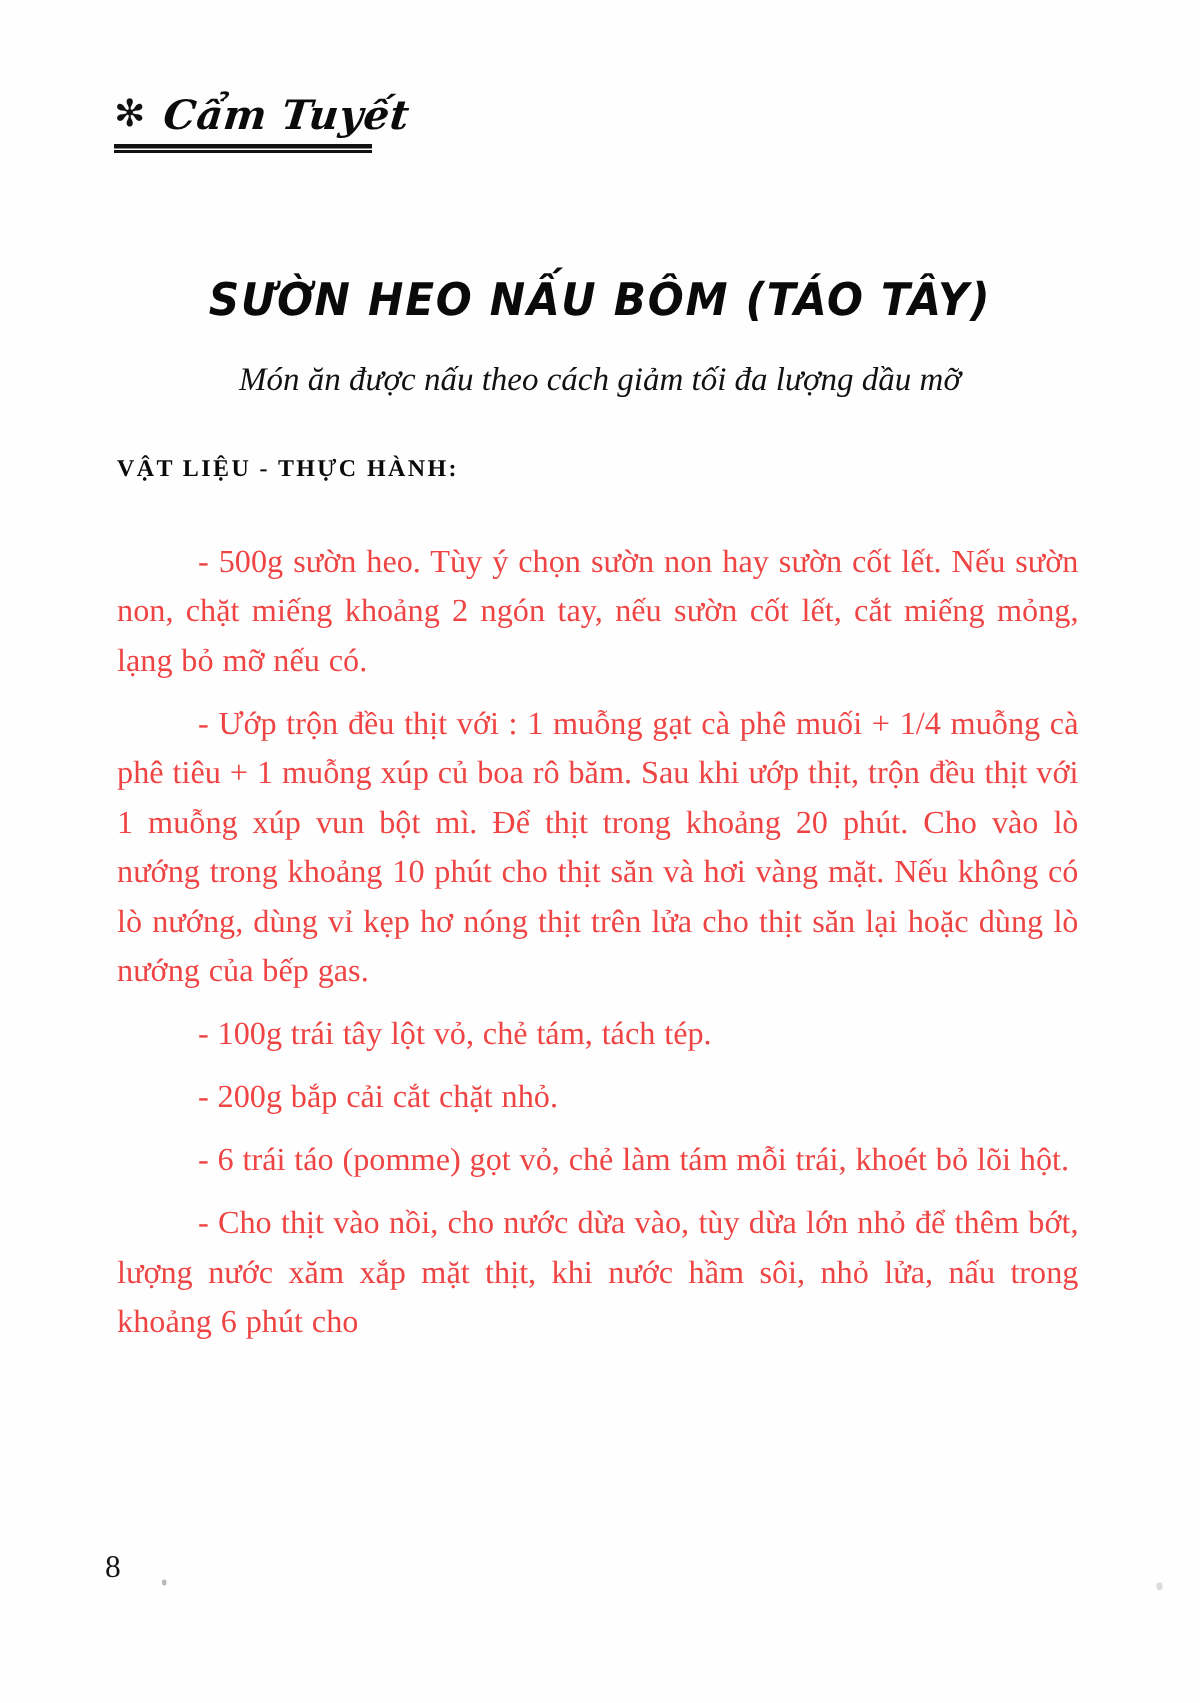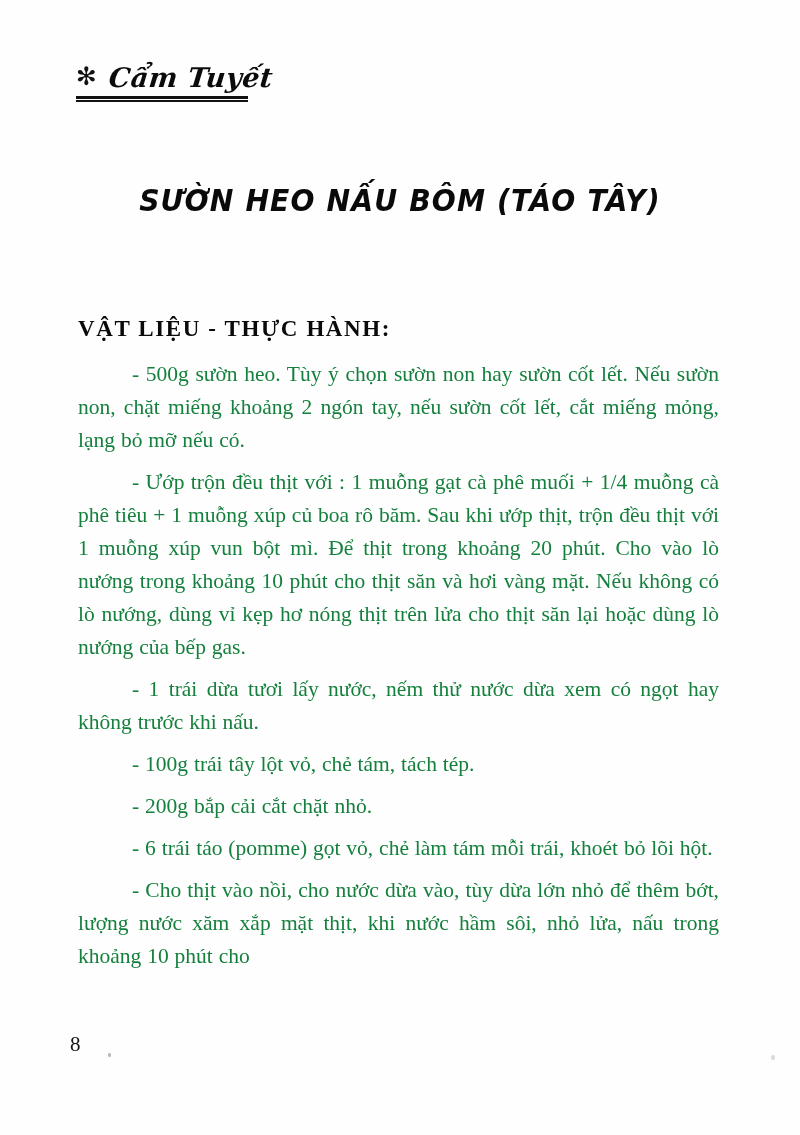--- a/index.html
+++ b/index.html
@@ -81,43 +81,43 @@
     font-family: "Liberation Serif", "DejaVu Serif", serif;
     font-style: italic;
     font-size: 22px;
     color: #111;
   }
 
   
   .section-heading {
     position: absolute;
     left: 78px;
-    top: 316px;
+    top: 304px;
     font-family: "Liberation Serif", "DejaVu Serif", serif;
     font-weight: bold;
-    font-size: 23px;
+    font-size: 16px;
     letter-spacing: 1.6px;
     color: #0a0a0a;
   }
 
   
   .body-text {
     position: absolute;
     left: 78px;
     top: 358px;
     width: 641px;
   }
   .body-par {
     margin: 0 0 9px 0;
     text-indent: 54px;
     text-align: justify;
     font-family: "Liberation Serif", "DejaVu Serif", serif;
     font-size: 21.5px;
     line-height: 33px;
-    color: #15803d;
+    color: #ef4444;
     word-spacing: 0.5px;
   }
   .body-par:last-child { margin-bottom: 0; }
 
   
   .page-number {
     position: absolute;
     left: 70px;
     top: 1032px;
     font-family: "Liberation Serif", "DejaVu Serif", serif;
@@ -151,30 +151,30 @@
   <div class="author-banner">
     <div class="author-line">
       <span class="author-star">✻</span>
       <span class="author-name">Cẩm Tuyết</span>
     </div>
     <div class="author-rule"></div>
   </div>
 
   <div class="recipe-title">SƯỜN HEO NẤU BÔM (TÁO TÂY)</div>
 
+  <div class="recipe-subtitle">Món ăn được nấu theo cách giảm tối đa lượng dầu mỡ</div>
 
   <div class="section-heading">VẬT LIỆU - THỰC HÀNH:</div>
 
   <div class="body-text">
     <p class="body-par">- 500g sườn heo. Tùy ý chọn sườn non hay sườn cốt lết. Nếu sườn non, chặt miếng khoảng 2 ngón tay, nếu sườn cốt lết, cắt miếng mỏng, lạng bỏ mỡ nếu có.</p>
     <p class="body-par">- Ướp trộn đều thịt với : 1 muỗng gạt cà phê muối + 1/4 muỗng cà phê tiêu + 1 muỗng xúp củ boa rô băm. Sau khi ướp thịt, trộn đều thịt với 1 muỗng xúp vun bột mì. Để thịt trong khoảng 20 phút. Cho vào lò nướng trong khoảng 10 phút cho thịt săn và hơi vàng mặt. Nếu không có lò nướng, dùng vỉ kẹp hơ nóng thịt trên lửa cho thịt săn lại hoặc dùng lò nướng của bếp gas.</p>
-    <p class="body-par">- 1 trái dừa tươi lấy nước, nếm thử nước dừa xem có ngọt hay không trước khi nấu.</p>
     <p class="body-par">- 100g trái tây lột vỏ, chẻ tám, tách tép.</p>
     <p class="body-par">- 200g bắp cải cắt chặt nhỏ.</p>
     <p class="body-par">- 6 trái táo (pomme) gọt vỏ, chẻ làm tám mỗi trái, khoét bỏ lõi hột.</p>
-    <p class="body-par">- Cho thịt vào nồi, cho nước dừa vào, tùy dừa lớn nhỏ để thêm bớt, lượng nước xăm xắp mặt thịt, khi nước hầm sôi, nhỏ lửa, nấu trong khoảng 10 phút cho</p>
+    <p class="body-par">- Cho thịt vào nồi, cho nước dừa vào, tùy dừa lớn nhỏ để thêm bớt, lượng nước xăm xắp mặt thịt, khi nước hầm sôi, nhỏ lửa, nấu trong khoảng 6 phút cho</p>
   </div>
 
   <div class="page-number">8</div>
   <div class="speck-a"></div>
   <div class="speck-b"></div>
 
 </div>
 
 </body></html>

